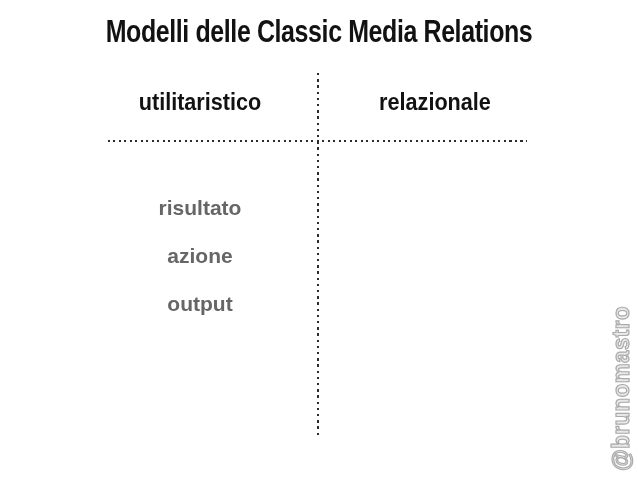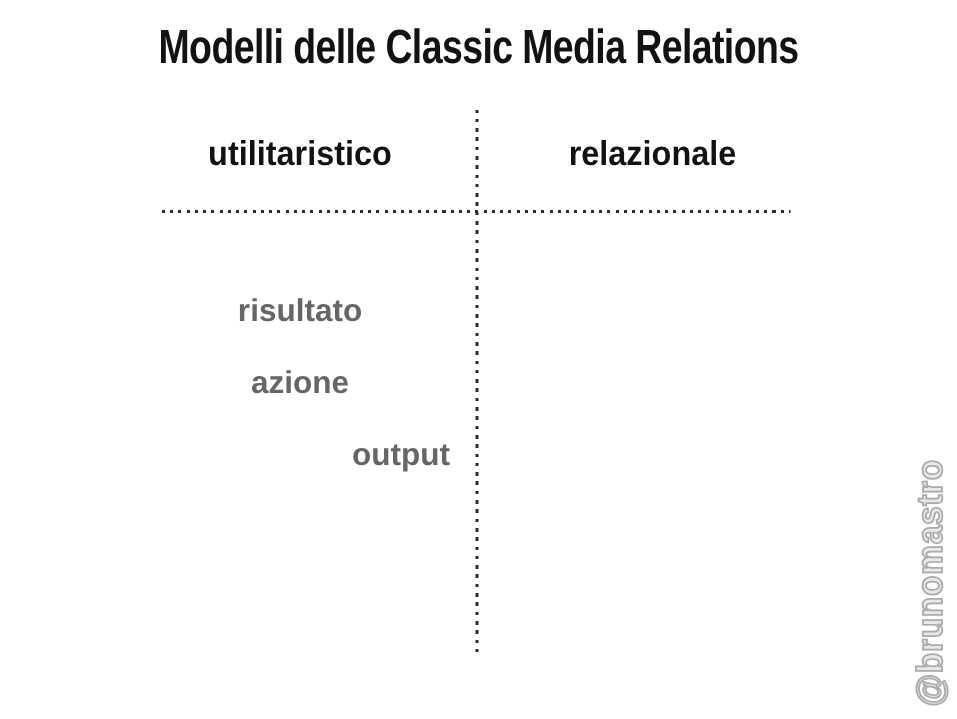--- a/index.html
+++ b/index.html
@@ -64,21 +64,21 @@
     left: 100px;
     width: 200px;
     text-align: center;
     font-size: 21px;
     font-weight: 700;
     color: #666666;
     white-space: nowrap;
   }
   .quad-item.i0 { top: 196px; }
   .quad-item.i1 { top: 244px; }
-  .quad-item.i2 { top: 292px; text-align: right; }
+  .quad-item.i2 { top: 292px; }
   .attribution {
     position: absolute;
     left: 607px;
     top: 471px;
     transform-origin: top left;
     transform: rotate(-90deg) scaleX(0.93);
     font-size: 24px;
     font-weight: 700;
     letter-spacing: 0.5px;
     white-space: nowrap;

